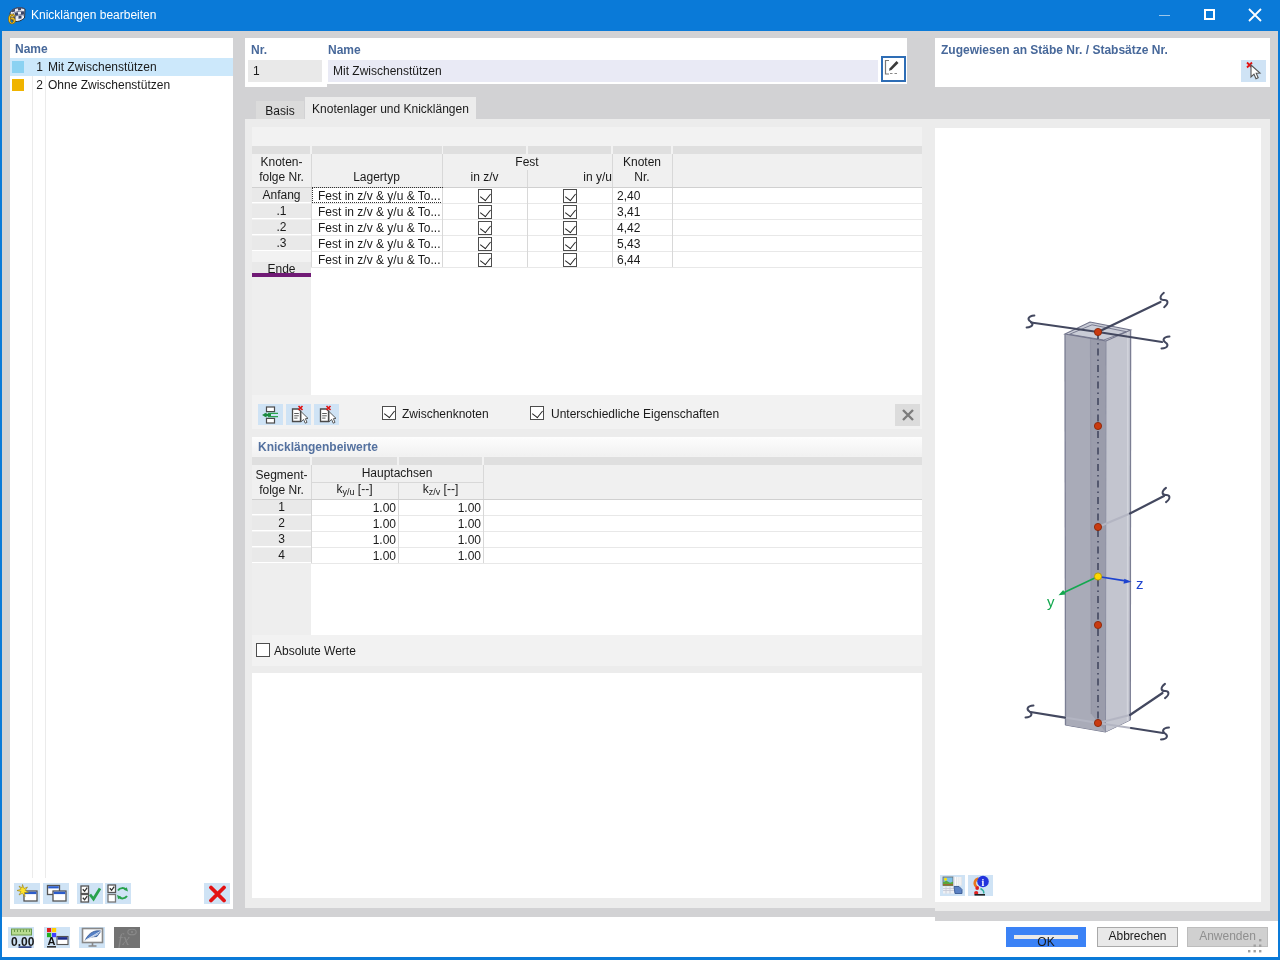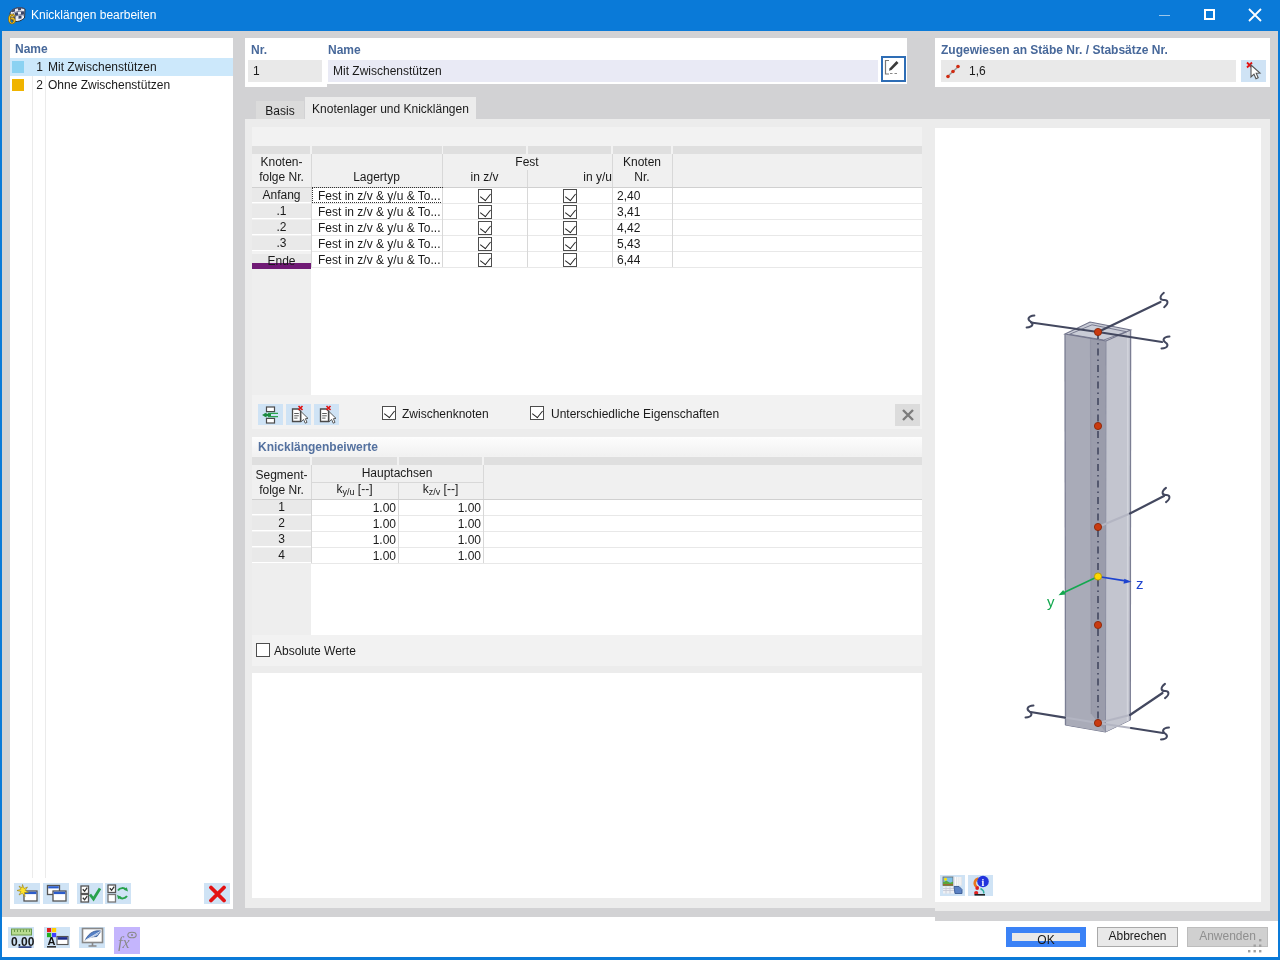--- a/index.html
+++ b/index.html
@@ -114,29 +114,20 @@
 <div class="lbl" style="position:absolute;left:6px;top:5px">Name</div>
 <div class="abs" style="left:6px;top:22px;width:550px;height:22px;background:#e9eaf5;line-height:22px;padding-left:5px">Mit Zwischenstützen</div>
 <div class="abs" style="left:559px;top:18px;width:25px;height:26px;background:#fff;border:2px solid #2e6db5"><svg width="18" height="19" viewBox="0 0 18 19">
         <path d="M6,2.5 L2.5,2.5 L2.5,16 L6,16" stroke="#777" stroke-width="1.2" fill="none"></path>
         <path d="M13.5,3 L15.5,5 L8.5,12 L6,12.7 L6.7,10.2 Z" fill="#3a3a3a"></path>
         <path d="M7,15.5 L15,15.5" stroke="#888" stroke-width="1.2" stroke-dasharray="2.5 2"></path>
       </svg></div>
 </div>
 <div class="panel" style="left:935px;top:38px;width:335px;height:49px">
 <div class="lbl" style="position:absolute;left:6px;top:5px">Zugewiesen an Stäbe Nr. / Stabsätze Nr.</div>
-<div class="abs" style="left:6px;top:22px;width:295px;height:22px;background:#e9e9e9;line-height:22px">
-<svg class="abs" style="left:5px;top:4px" width="15" height="15">
-        <path d="M1,13 L13,2" stroke="#999" stroke-width="1.4"></path>
-        <circle cx="2" cy="12.5" r="1.8" fill="#d22a10"></circle>
-        <circle cx="7" cy="7.5" r="1.8" fill="#d22a10"></circle>
-        <circle cx="12" cy="2.5" r="1.8" fill="#d22a10"></circle>
-      </svg>
-<span style="position:absolute;left:28px">1,6</span>
-    </div>
 <div class="btn" style="left:306px;top:22px;width:25px;height:22px">
       <svg width="19" height="20" viewBox="0 0 19 20">
         <path d="M3,1.5 L8,6.5 M8,1.5 L3,6.5" stroke="#e31212" stroke-width="1.8"></path>
         <polygon points="9,5 9,17 12,14.2 14,18.7 16.2,17.7 14.2,13.3 18,13" transform="translate(-2,-1)" fill="#fff" stroke="#555" stroke-width="1.1"></polygon>
       </svg>
     </div>
 </div>
 
 <div class="abs" style="left:256px;top:101px;width:48px;height:18px;background:#dbdbdb;text-align:center;padding-top:3px">Basis</div>
 <div class="abs" style="left:305px;top:97px;width:171px;height:22px;background:#ececec;text-align:center;padding-top:5px">Knotenlager und Knicklängen</div>
@@ -168,21 +159,21 @@
 <div class="vline" style="left:420px;top:27px;height:33px"></div>
 <div class="abs" style="left:0;top:60px;width:670px;height:1px;background:#d0d0d0"></div>
 
 <div class="abs" style="left:59px;top:61px;width:611px;height:207px;background:#fff"></div>
 <div class="abs" style="left:0;top:140px;width:59px;height:128px;background:#eeeeee"></div>
 
 <div class="rowhdr" style="left:0;top:61px;width:59px;height:15px;line-height:15px;border-bottom:1px solid #fff">Anfang</div>
 <div class="rowhdr" style="left:0;top:77px;width:59px;height:15px;line-height:15px;border-bottom:1px solid #fff">.1</div>
 <div class="rowhdr" style="left:0;top:93px;width:59px;height:15px;line-height:15px;border-bottom:1px solid #fff">.2</div>
 <div class="rowhdr" style="left:0;top:109px;width:59px;height:15px;line-height:15px;border-bottom:1px solid #fff">.3</div>
-<div class="rowhdr" style="left:0;top:127px;width:59px;height:15px;line-height:15px;border-bottom:6px solid #701a75">Ende</div>
+<div class="rowhdr" style="left:0;top:135px;width:59px;height:15px;line-height:15px;border-bottom:4px solid #701a75">Ende</div>
 <div class="cell" style="left:66px;top:62px">Fest in z/v &amp; y/u &amp; To...</div>
 <div class="cell" style="left:66px;top:78px">Fest in z/v &amp; y/u &amp; To...</div>
 <div class="cell" style="left:66px;top:94px">Fest in z/v &amp; y/u &amp; To...</div>
 <div class="cell" style="left:66px;top:110px">Fest in z/v &amp; y/u &amp; To...</div>
 <div class="cell" style="left:66px;top:126px">Fest in z/v &amp; y/u &amp; To...</div>
 <div class="abs" style="left:61px;top:61px;width:129px;height:14px;outline:1px dotted #333"></div>
 <div class="cell" style="left:365px;top:62px">2,40</div>
 <div class="cell" style="left:365px;top:78px">3,41</div>
 <div class="cell" style="left:365px;top:94px">4,42</div>
 <div class="cell" style="left:365px;top:110px">5,43</div>
@@ -406,28 +397,28 @@
     </svg>
   </div>
 <div class="btn" style="left:79px;top:927px;width:26px;height:21px">
     <svg width="25" height="21" viewBox="0 0 25 21">
       <rect x="2.5" y="1.5" width="20" height="14" fill="#fdfdfd" stroke="#888" stroke-width="1.6"></rect>
       <path d="M5,13.5 C9,5 15,3 21,4 L17,9.5 C12,9.5 8,11 5,13.5 Z" fill="#5580c5" stroke="#2c4f8a" stroke-width="0.7"></path>
       <path d="M5,13.5 L21,4 M5,13.5 L18.5,6.8" stroke="#eef2fa" stroke-width="0.8"></path>
       <path d="M12.5,15.5 V18.5 M8.5,19 H16.5" stroke="#888" stroke-width="1.6"></path>
     </svg>
   </div>
-<div class="tbtn" style="left:114px;top:927px;width:26px;height:27px;background:#c4b5fd">
+<div class="tbtn" style="left:114px;top:927px;width:26px;height:21px;background:#737373">
     <svg width="23" height="21" viewBox="0 0 23 21">
       <text x="2" y="18" font-size="16" font-style="italic" fill="#8a8a8a" font-family="Liberation Serif,serif">fx</text>
       <ellipse cx="16" cy="5" rx="4.2" ry="2.8" fill="none" stroke="#8a8a8a" stroke-width="1.1"></ellipse>
       <circle cx="16" cy="5" r="1.1" fill="#8a8a8a"></circle>
     </svg>
   </div>
-<div class="ftbtn" style="left:1006px;top:927px;width:80px;border:6px solid #3b82f6;line-height:15px">OK</div>
+<div class="ftbtn" style="left:1006px;top:927px;width:80px;border:8px solid #3b82f6;line-height:15px">OK</div>
 <div class="ftbtn" style="left:1097px;top:927px;width:81px">Abbrechen</div>
 <div class="ftbtn" style="left:1187px;top:927px;width:81px;background:#d0d0d0;border-color:#bdbdbd;color:#8f8f8f">Anwenden</div>
 <svg class="abs" style="left:1248px;top:939px" width="15" height="15">
     <g fill="#a0a0a0">
       <rect x="11" y="0" width="2.4" height="2.4"></rect>
       <rect x="11" y="5.5" width="2.4" height="2.4"></rect>
       <rect x="11" y="11" width="2.4" height="2.4"></rect>
       <rect x="5.5" y="5.5" width="2.4" height="2.4"></rect>
       <rect x="5.5" y="11" width="2.4" height="2.4"></rect>
       <rect x="0" y="11" width="2.4" height="2.4"></rect>

